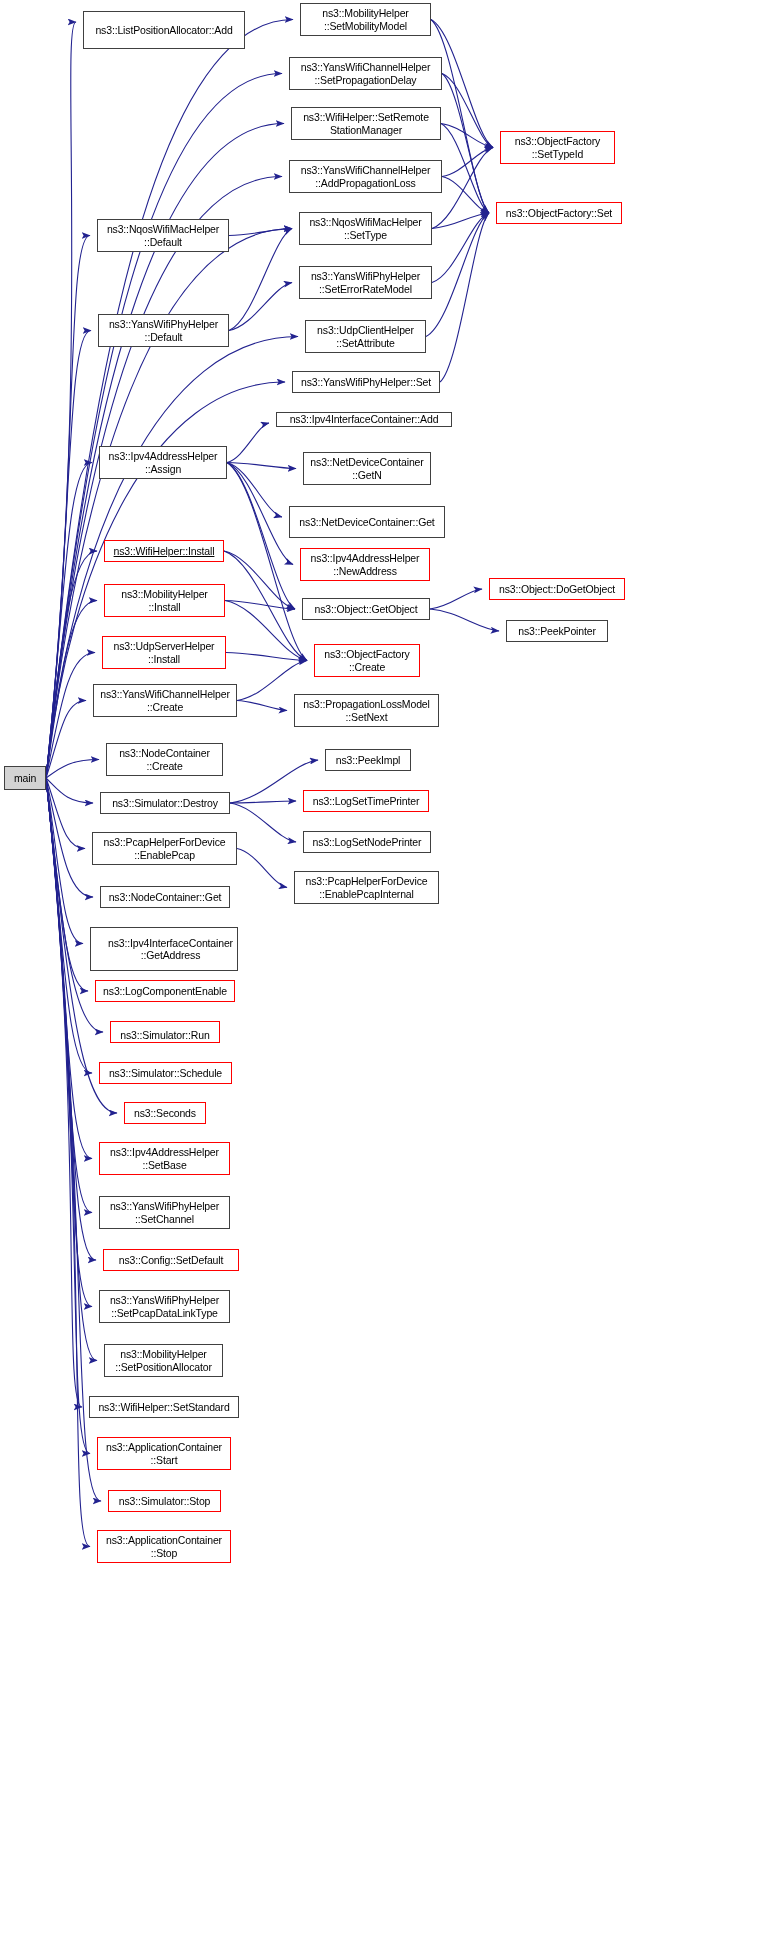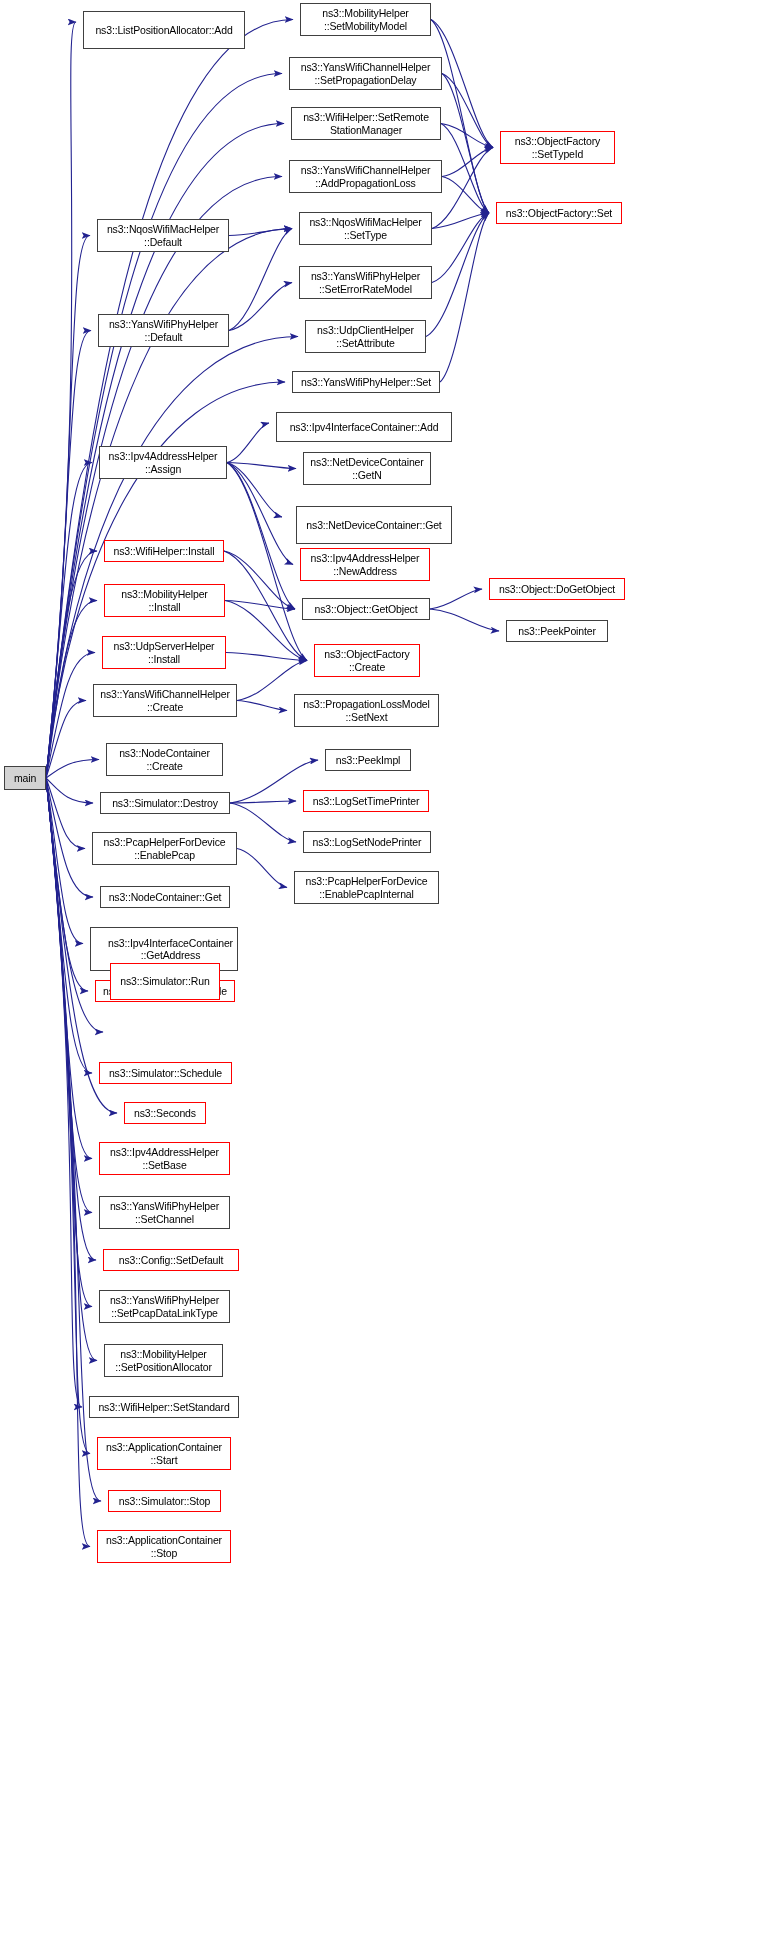--- a/index.html
+++ b/index.html
@@ -141,35 +141,35 @@
         <span class="lbl">ns3::YansWifiPhyHelper
 ::Default</span>
       </div>
       <div class="node" style="left: 305px; top: 320px; width: 121px; height: 33px;">
         <span class="lbl">ns3::UdpClientHelper
 ::SetAttribute</span>
       </div>
       <div class="node" style="left: 292px; top: 371px; width: 148px; height: 22px;">
         <span class="lbl">ns3::YansWifiPhyHelper::Set</span>
       </div>
-      <div class="node" style="left: 276px; top: 412px; width: 176px; height: 30px;">
+      <div class="node" style="left: 276px; top: 412px; width: 176px; height: 15px;">
         <span class="lbl">ns3::Ipv4InterfaceContainer::Add</span>
       </div>
       <div class="node" style="left: 99px; top: 446px; width: 128px; height: 33px;">
         <span class="lbl">ns3::Ipv4AddressHelper
 ::Assign</span>
       </div>
       <div class="node" style="left: 303px; top: 452px; width: 128px; height: 33px;">
         <span class="lbl">ns3::NetDeviceContainer
 ::GetN</span>
       </div>
-      <div class="node" style="left: 296px; top: 506px; width: 156px; height: 38px;">
+      <div class="node" style="left: 289px; top: 506px; width: 156px; height: 32px;">
         <span class="lbl">ns3::NetDeviceContainer::Get</span>
       </div>
-      <div class="node red" style="left: 104px; top: 540px; width: 120px; height: 22px;">
+      <div class="node red" style="left: 104px; top: 540px; width: 120px; height: 22px; text-decoration: underline;">
         <span class="lbl">ns3::WifiHelper::Install</span>
       </div>
       <div class="node red" style="left: 300px; top: 548px; width: 130px; height: 33px;">
         <span class="lbl">ns3::Ipv4AddressHelper
 ::NewAddress</span>
       </div>
       <div class="node red" style="left: 104px; top: 584px; width: 121px; height: 33px;">
         <span class="lbl">ns3::MobilityHelper
 ::Install</span>
       </div>
@@ -225,21 +225,21 @@
       <div class="node" style="left: 100px; top: 886px; width: 130px; height: 22px;">
         <span class="lbl">ns3::NodeContainer::Get</span>
       </div>
       <div class="node" style="left: 90px; top: 927px; width: 148px; height: 44px; padding-left: 16px;">
         <span class="lbl">ns3::Ipv4InterfaceContainer
 ::GetAddress</span>
       </div>
       <div class="node red" style="left: 95px; top: 980px; width: 140px; height: 22px;">
         <span class="lbl">ns3::LogComponentEnable</span>
       </div>
-      <div class="node red" style="left: 110px; top: 963px; width: 110px; height: 37px;">
+      <div class="node red" style="left: 110px; top: 1021px; width: 110px; height: 22px; align-items: flex-end;">
         <span class="lbl">ns3::Simulator::Run</span>
       </div>
       <div class="node red" style="left: 99px; top: 1062px; width: 133px; height: 22px;">
         <span class="lbl">ns3::Simulator::Schedule</span>
       </div>
       <div class="node red" style="left: 124px; top: 1102px; width: 82px; height: 22px;">
         <span class="lbl">ns3::Seconds</span>
       </div>
       <div class="node red" style="left: 99px; top: 1142px; width: 131px; height: 33px;">
         <span class="lbl">ns3::Ipv4AddressHelper

